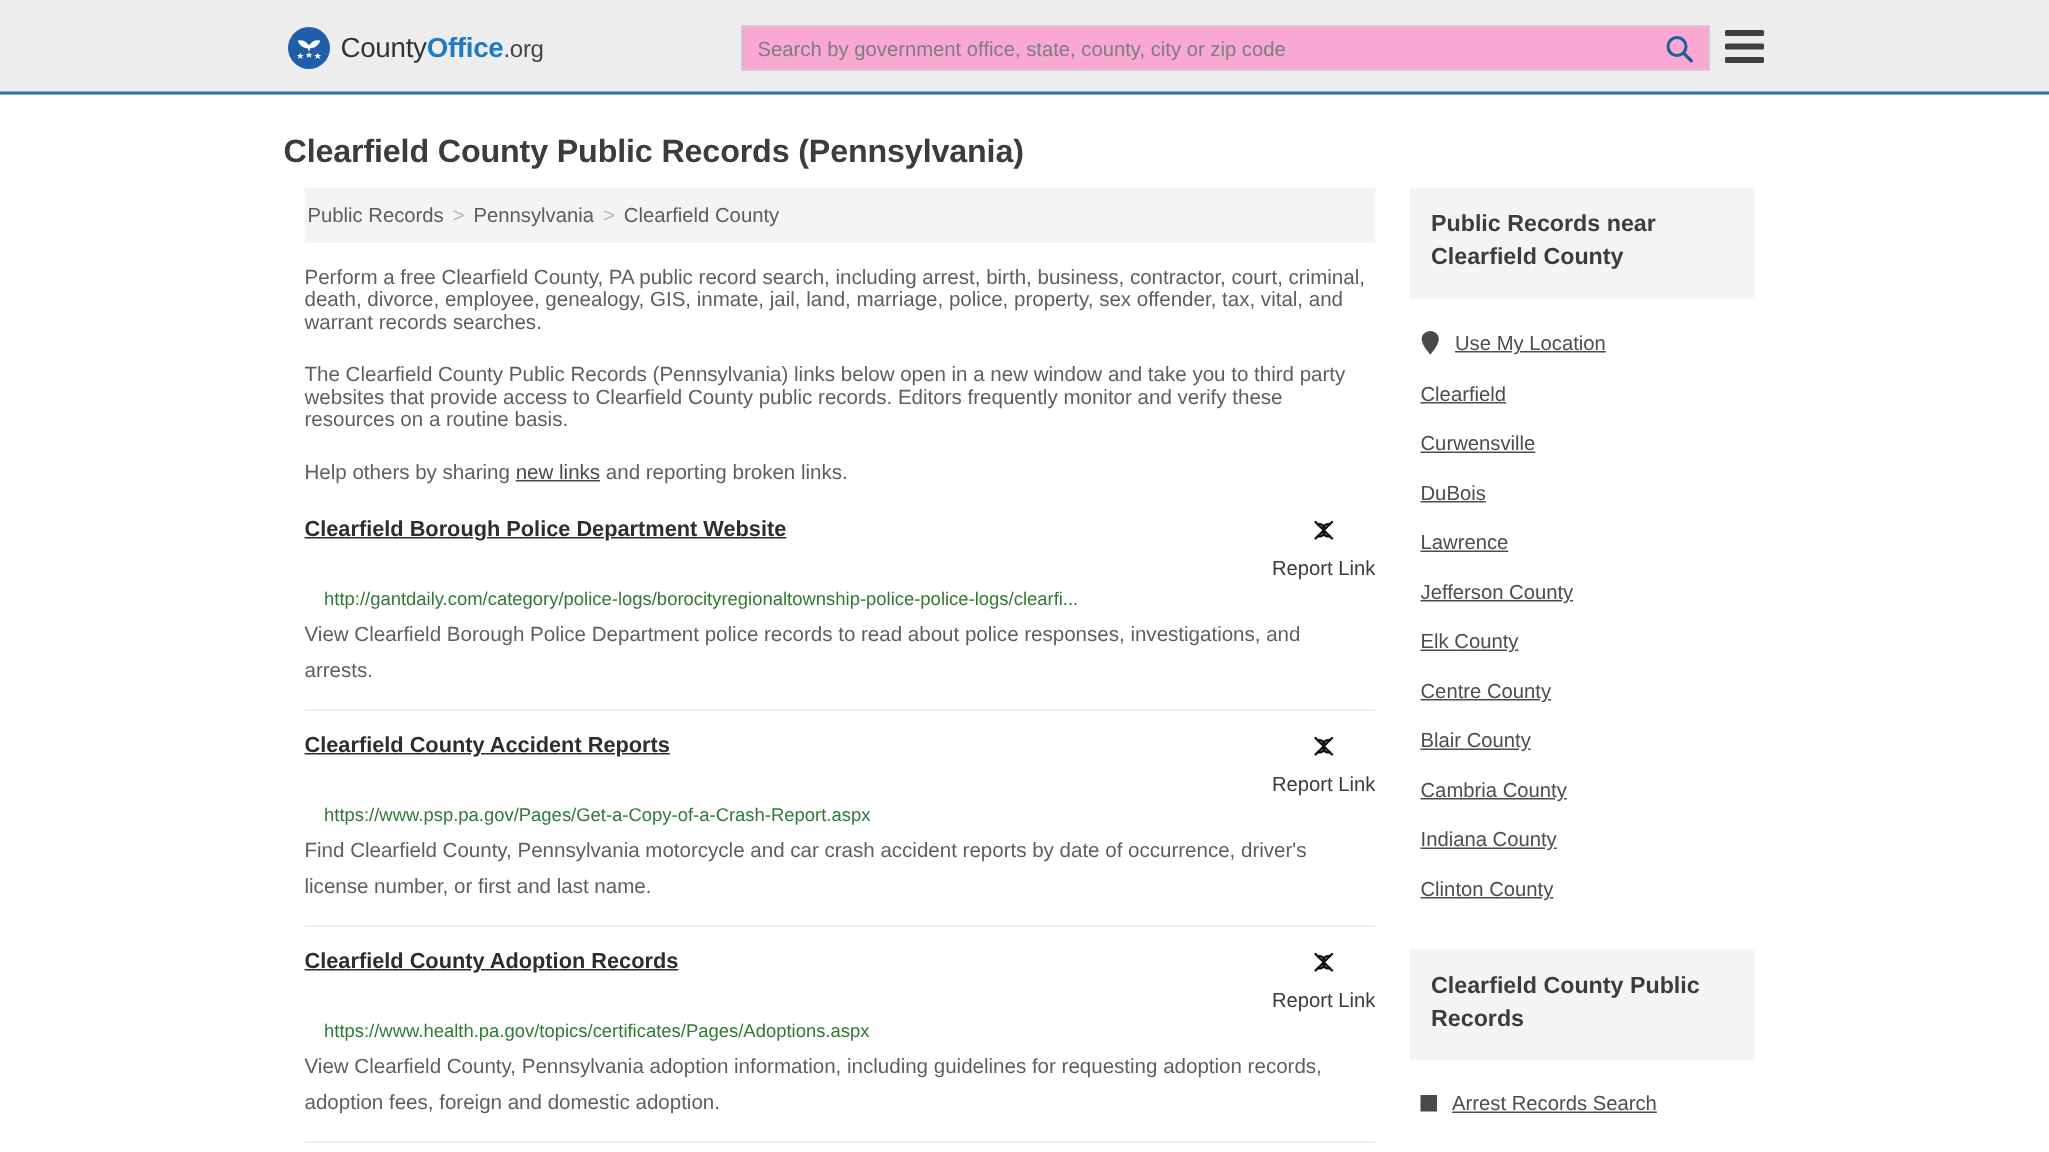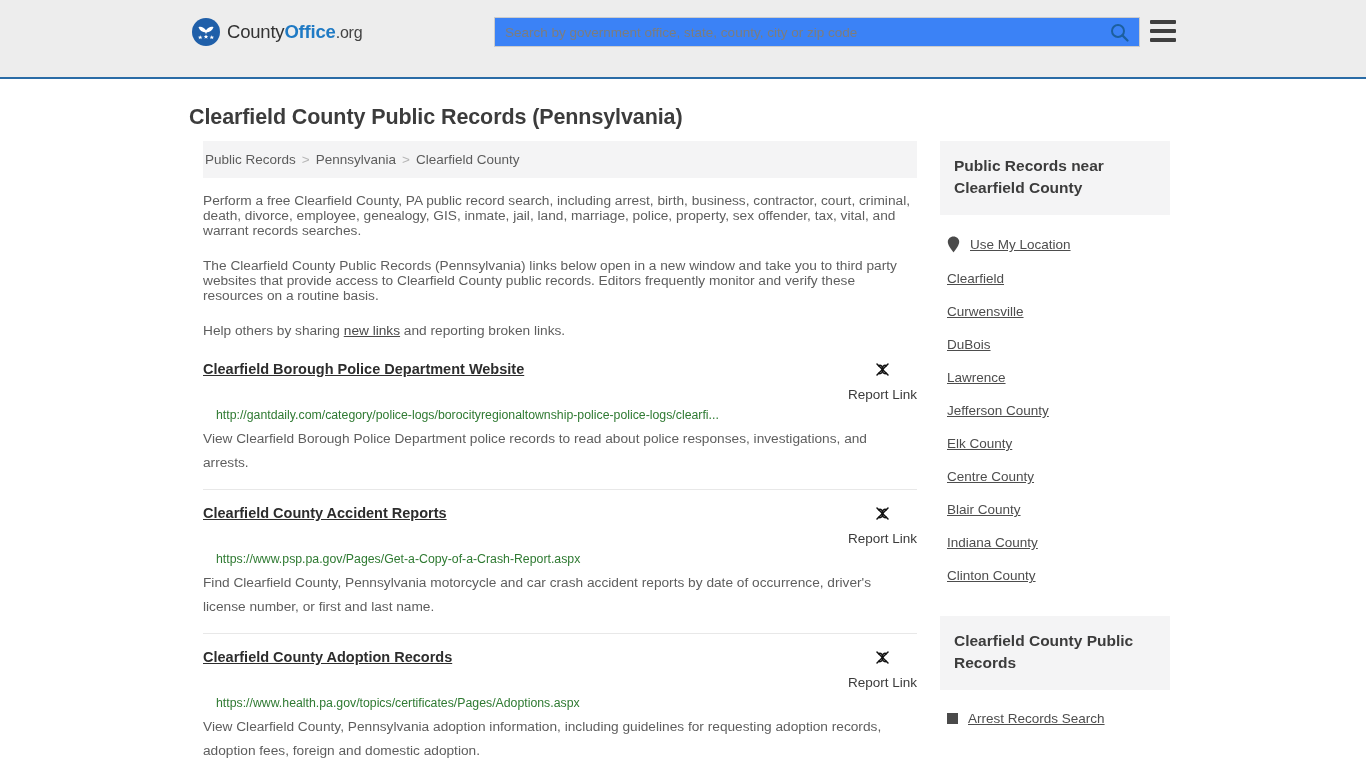--- a/index.html
+++ b/index.html
@@ -7,21 +7,21 @@
     margin: 0; padding: 0;
     width: 1366px; height: 768px;
     overflow: hidden;
     background: #ffffff;
     font-family: "Liberation Sans", sans-serif;
     -webkit-font-smoothing: antialiased;
   }
 
   
   .site-header {
-    height: 79px;
+    height: 63px;
     background: #ededed;
     border-bottom: 2px solid #2a6ca6;
     display: flex;
     align-items: center;
     position: relative;
   }
   .brand {
     position: absolute;
     left: 192px;
     top: 18px;
@@ -48,21 +48,21 @@
   .brand-text .b-office { color: #1f7ac4; font-weight: bold; }
   .brand-text .b-county { color: #333333; }
   .brand-text .b-org { color: #444444; font-size: 16px; }
 
   .search-wrap {
     position: absolute;
     left: 494px;
     top: 17px;
     width: 646px;
     height: 30px;
-    background: #3b82f6;
+    background: #f9a8d4;
     border: 1px solid #cccccc;
     display: flex;
     align-items: center;
   }
   .search-input {
     flex: 1;
     border: none;
     outline: none;
     background: transparent;
     height: 100%;
@@ -404,20 +404,23 @@
       <div class="side-link-row">
           <a>Elk County</a>
         </div>
       <div class="side-link-row">
           <a>Centre County</a>
         </div>
       <div class="side-link-row">
           <a>Blair County</a>
         </div>
       <div class="side-link-row">
+          <a>Cambria County</a>
+        </div>
+      <div class="side-link-row">
           <a>Indiana County</a>
         </div>
       <div class="side-link-row">
           <a>Clinton County</a>
         </div>
     </div>
 
     <div class="side-box side-box-2">
       <h2>Clearfield County Public Records</h2>
     </div>

